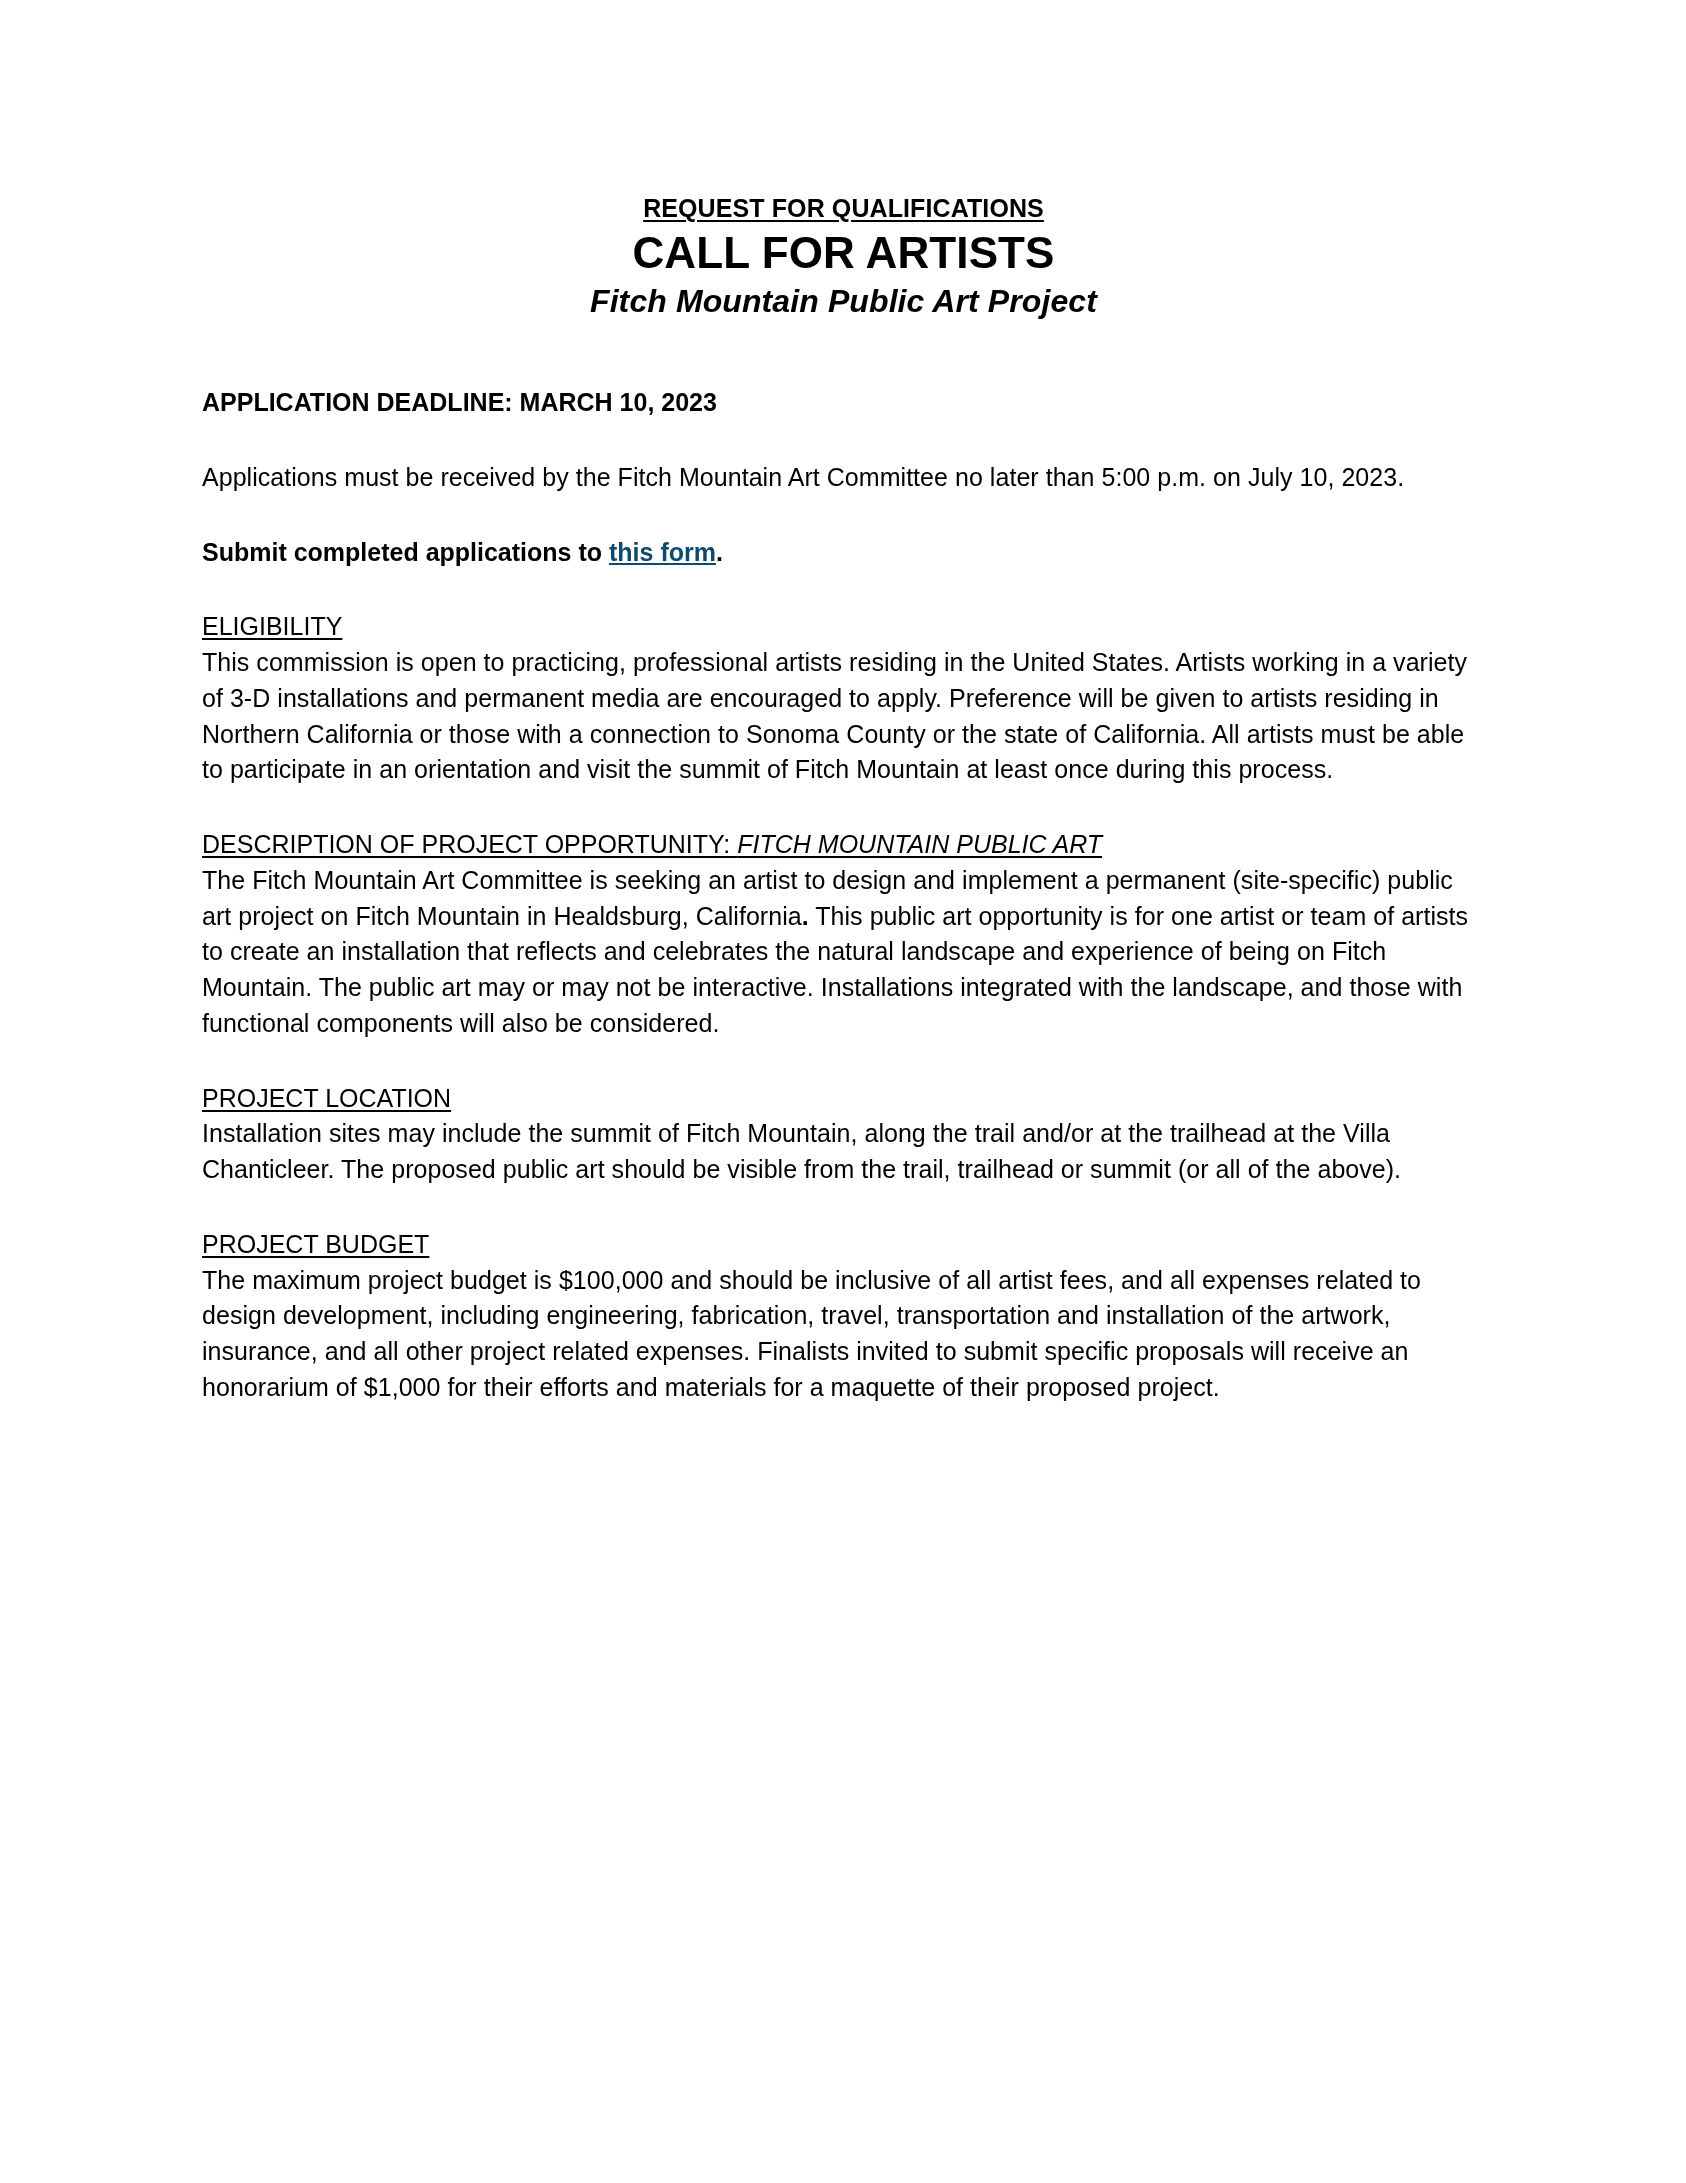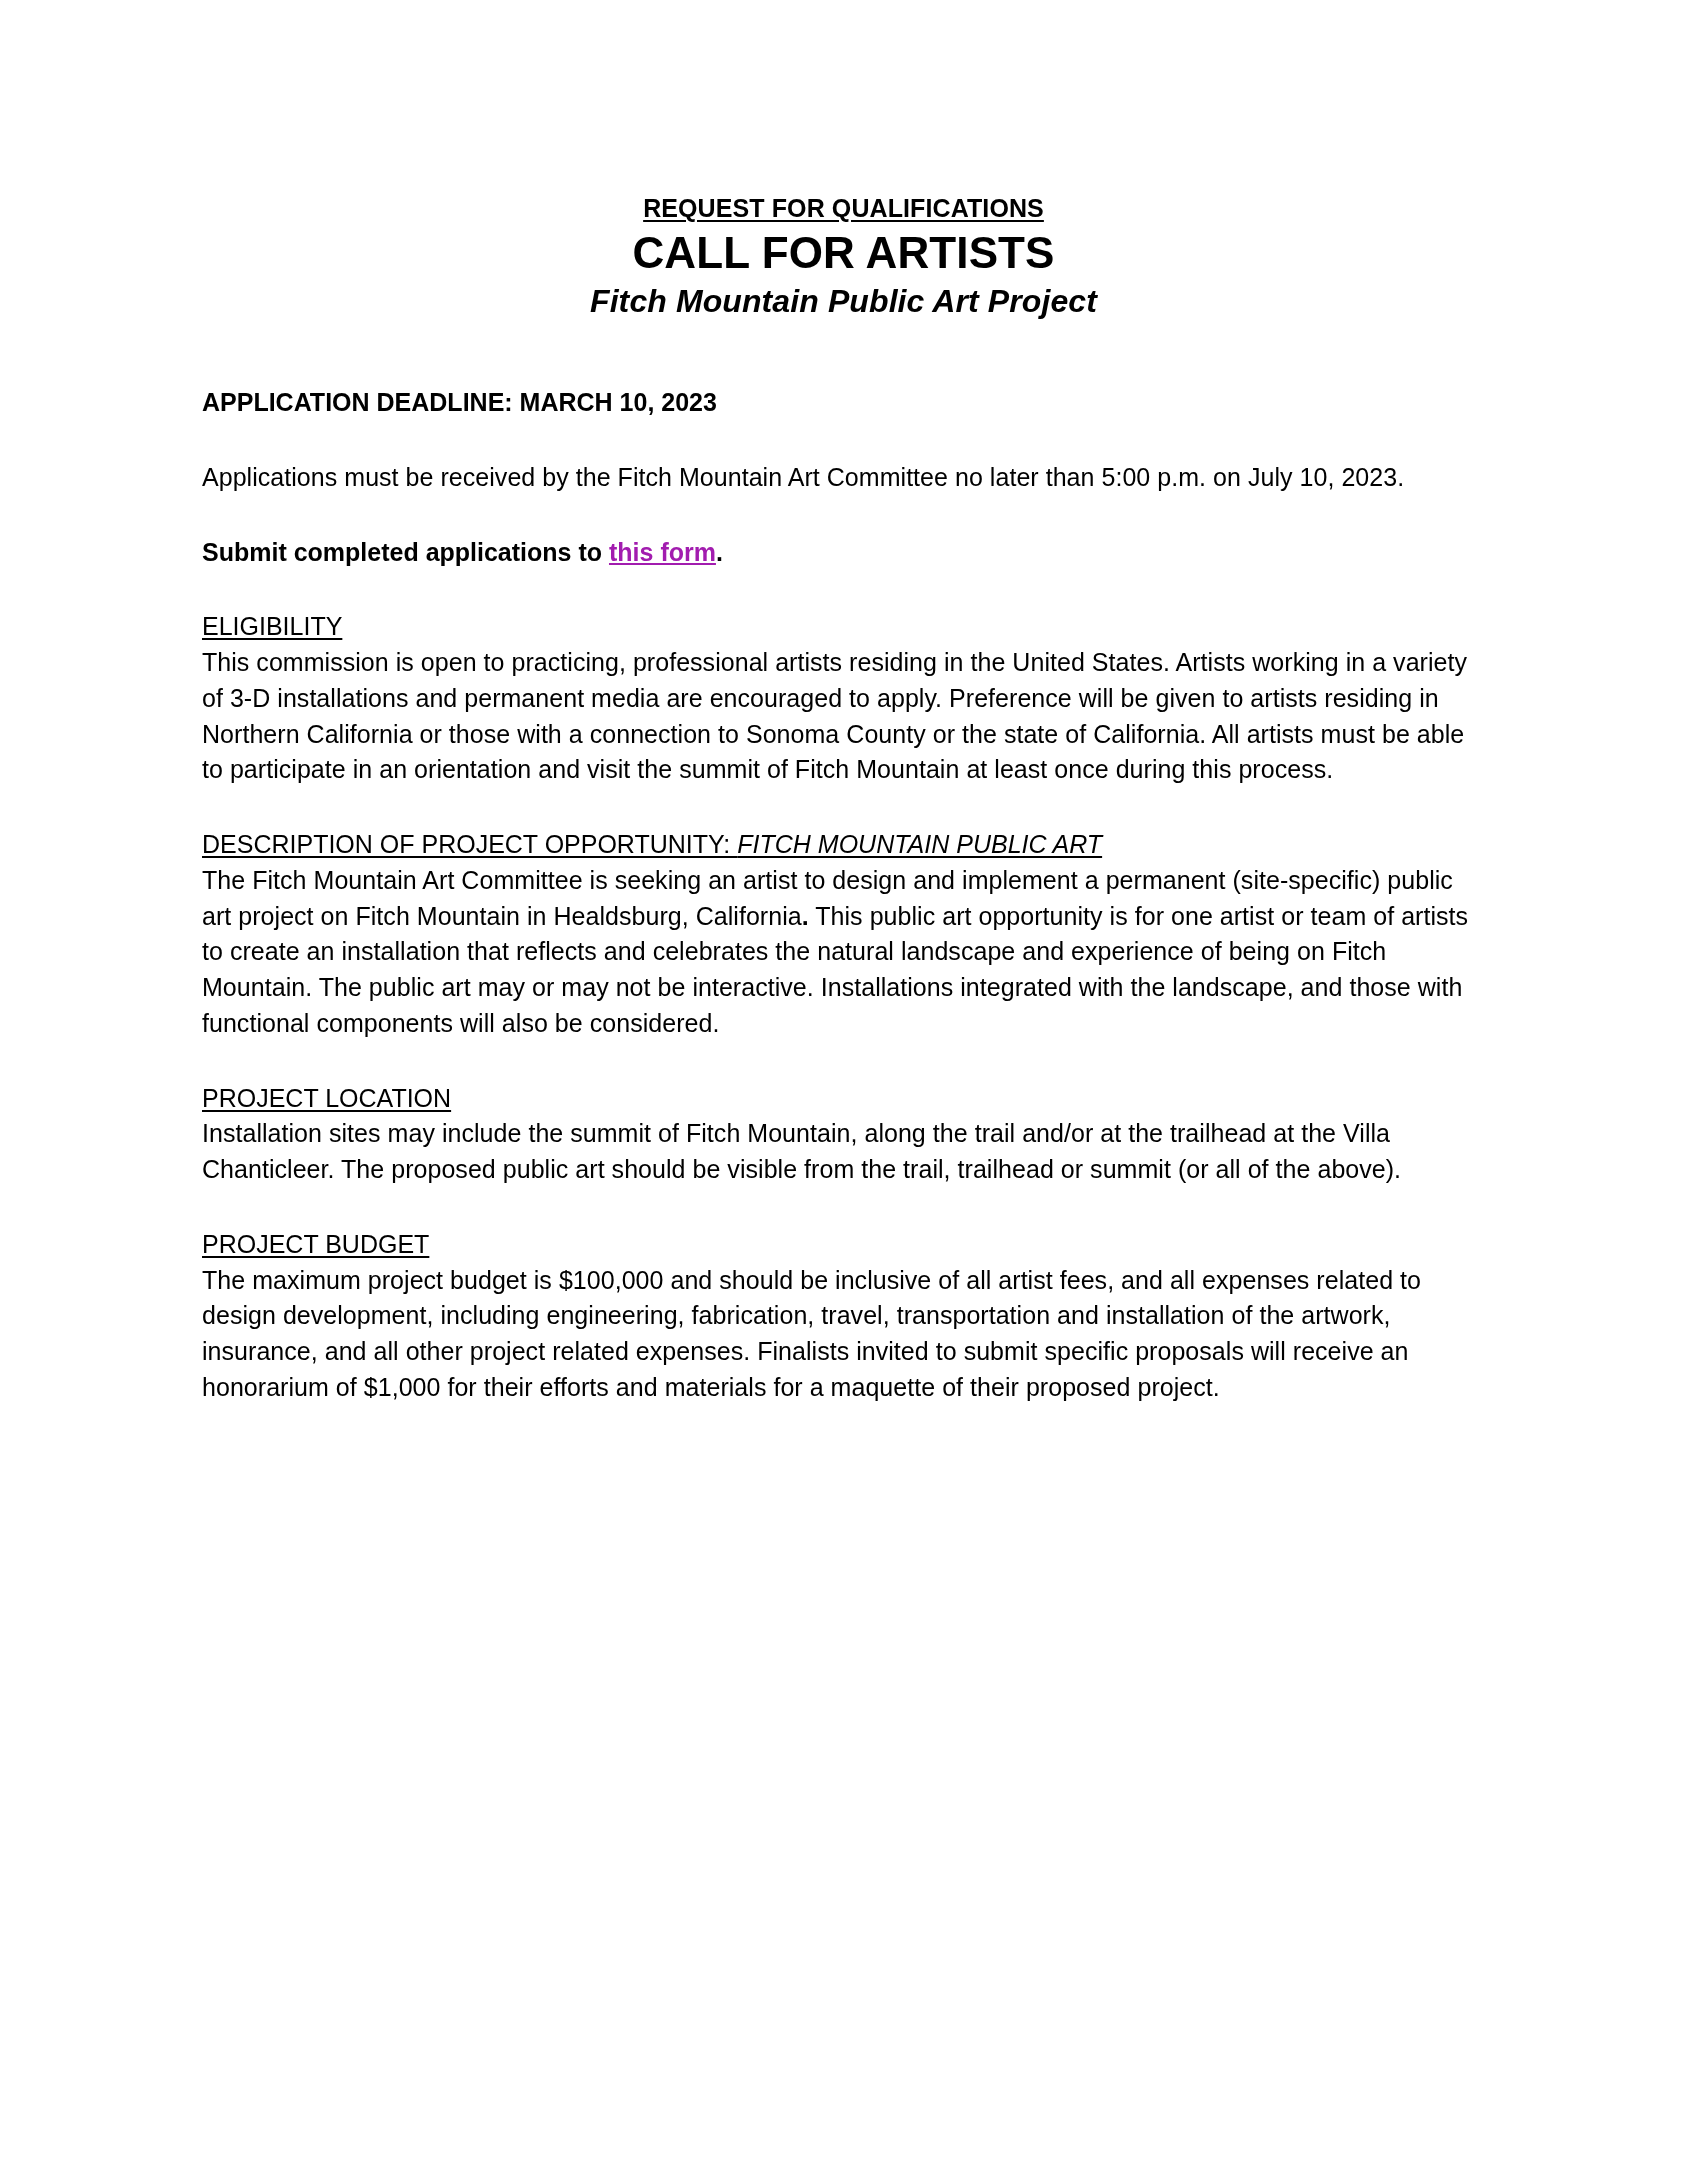--- a/index.html
+++ b/index.html
@@ -72,21 +72,21 @@
     line-height: 1.43;
     margin: 0;
   }
   .submit-line {
     font-size: 25px;
     font-weight: bold;
     line-height: 1.43;
     margin: 0;
   }
   .link {
-    color: #a21caf;
+    color: #0c4a6e;
     text-decoration: underline;
     text-underline-offset: 1.7px;
     font-weight: bold;
   }
   h2.section-head {
     font-size: 25px;
     font-weight: normal;
     line-height: 1.43;
     margin: 0;
     display: block;

